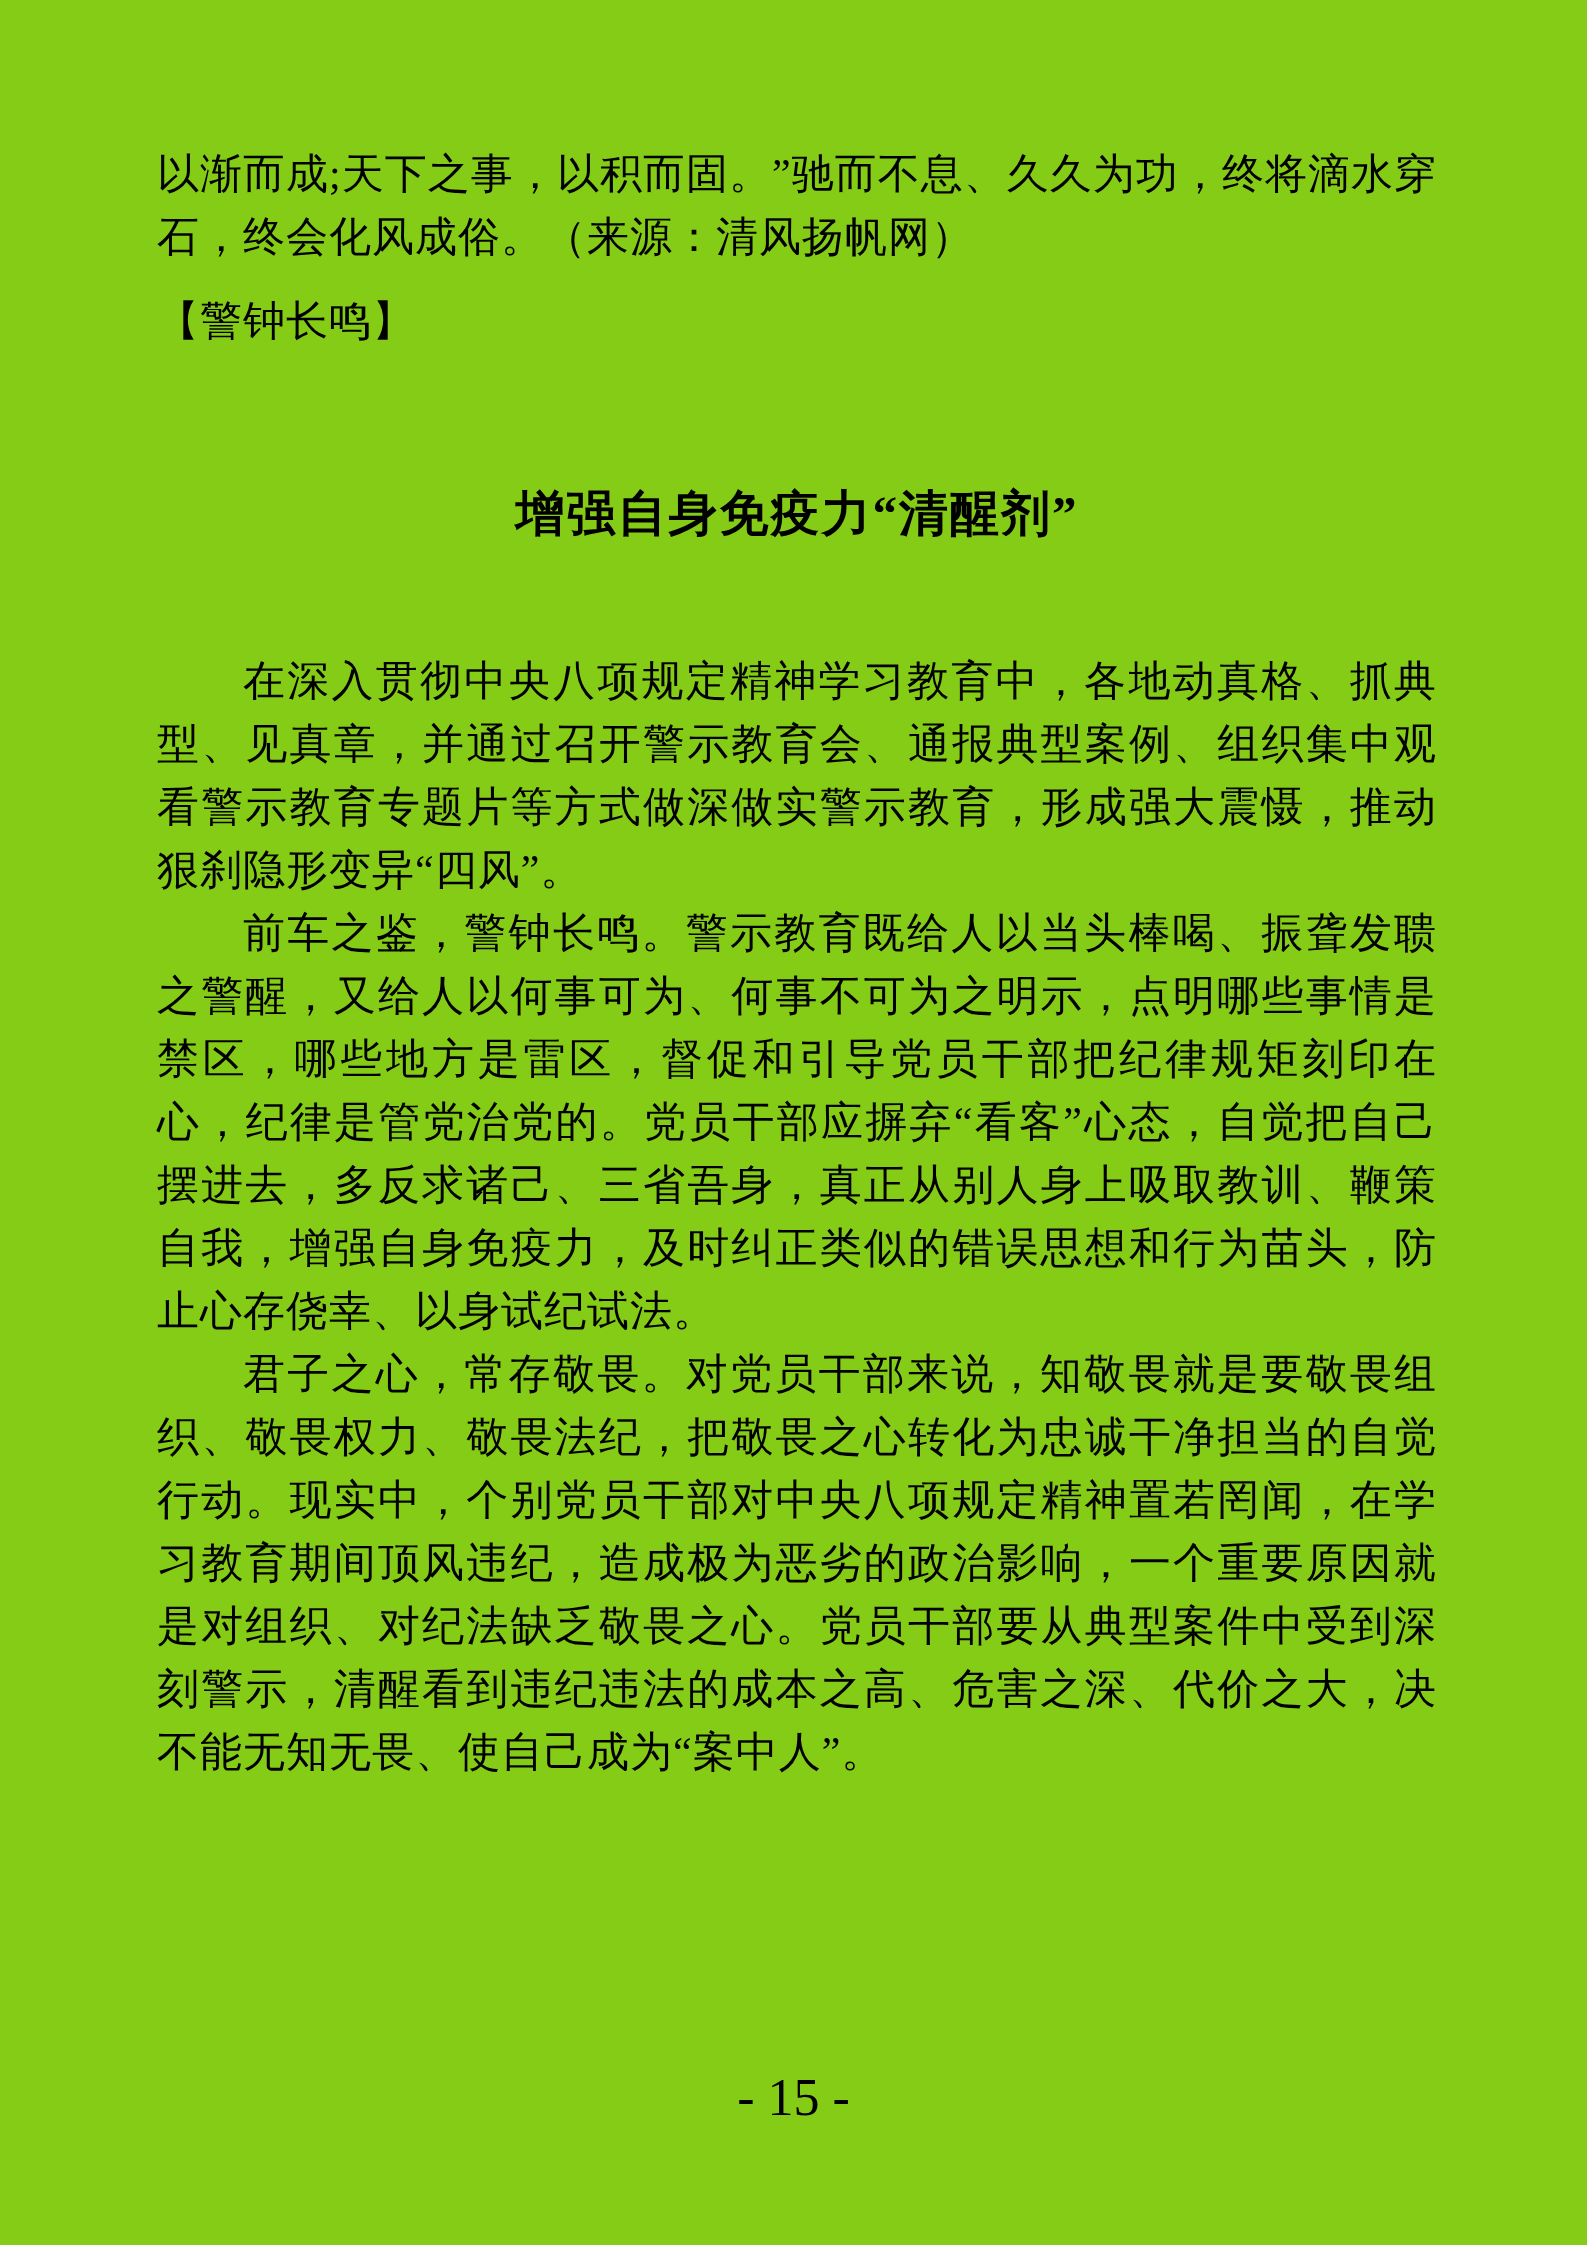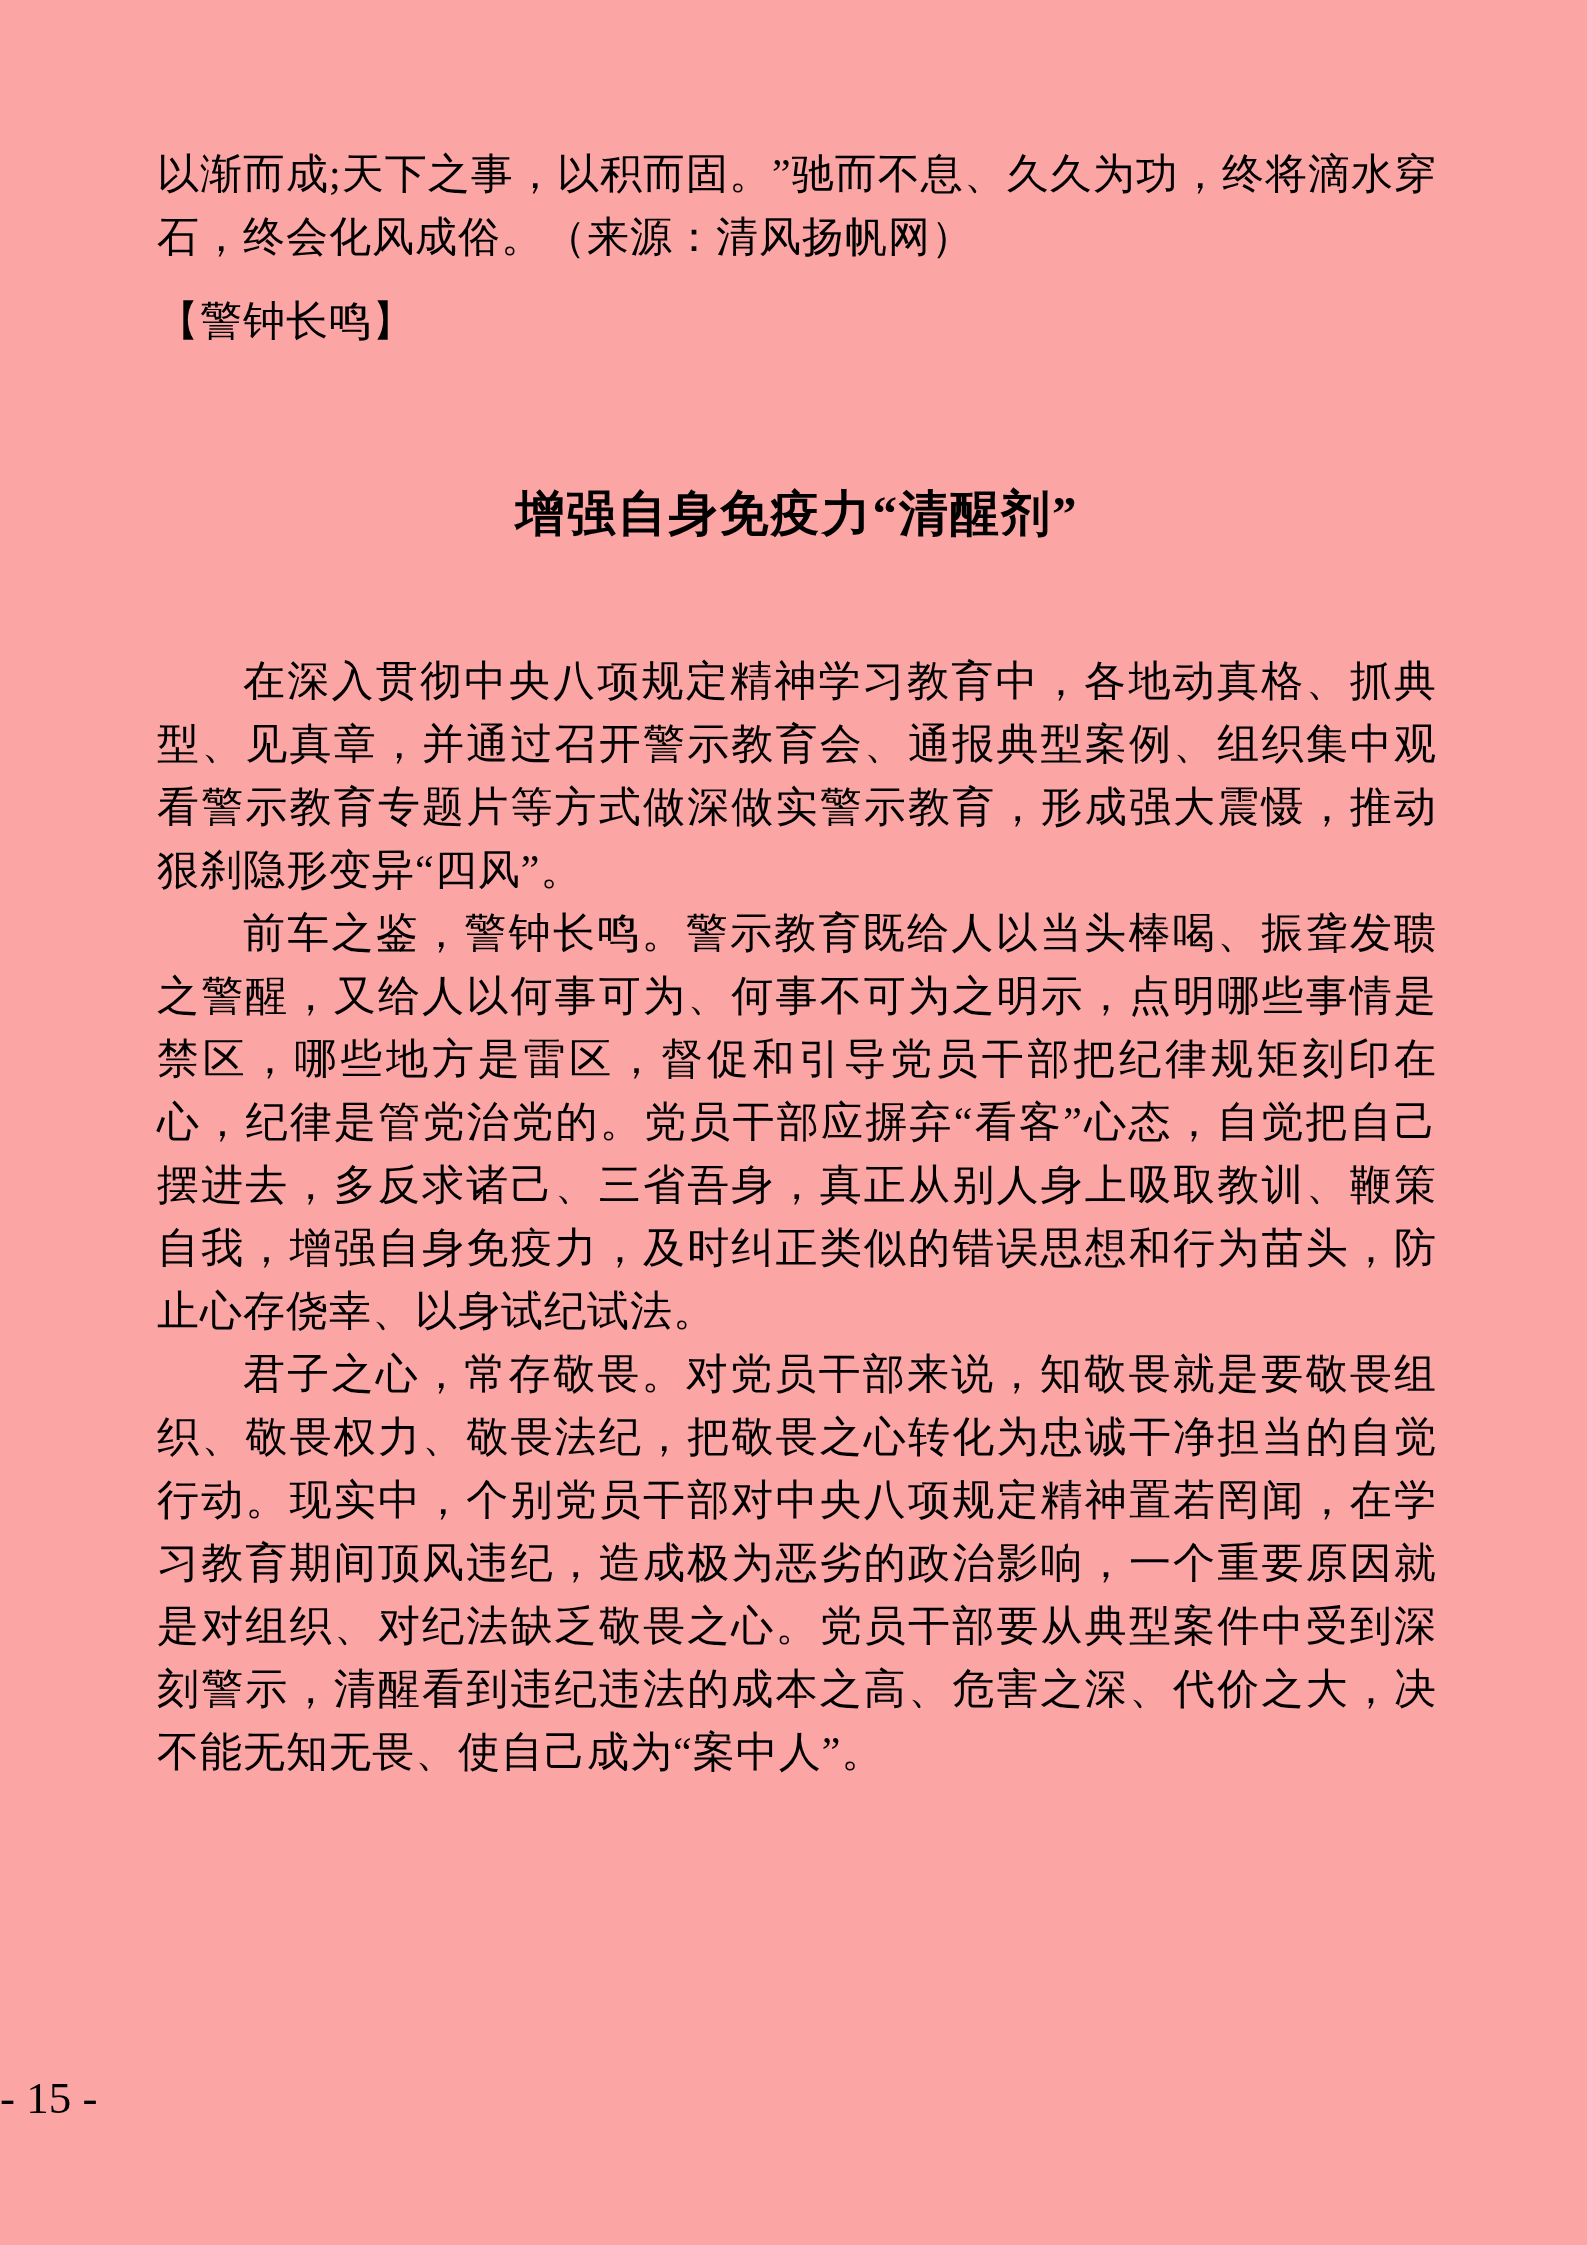--- a/index.html
+++ b/index.html
@@ -4,21 +4,21 @@
 <style>
   html, body {
     margin: 0;
     padding: 0;
     background: #ffffff;
   }
   .page {
     position: relative;
     width: 1587px;
     height: 2245px;
-    background: #fca5a5;
+    background: #84cc16;
     color: #000000;
     font-family: "Liberation Serif", "DejaVu Serif", serif;
     overflow: hidden;
   }
   .text-block {
     position: absolute;
     left: 157px;
     right: 150px;
     top: 143px;
   }
@@ -50,22 +50,22 @@
     letter-spacing: 2px;
   }
   .article-body {
     margin-top: 100px;
   }
   .page-number {
     position: absolute;
     left: 0;
     right: 0;
     top: 2075px;
-    text-align: left;
-    font-size: 45px;
+    text-align: center;
+    font-size: 52px;
     line-height: 46px;
   }
 </style>
 </head>
 <body>
 
 <div class="page">
   <div class="text-block">
 
     <p class="body-para no-indent">以渐而成;天下之事，以积而固。”驰而不息、久久为功，终将滴水穿石，终会化风成俗。（来源：清风扬帆网）</p>

